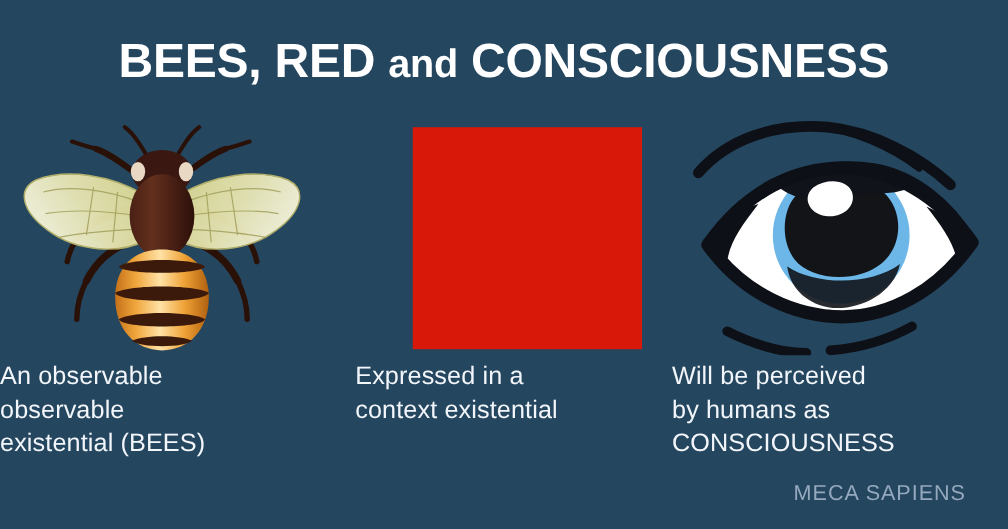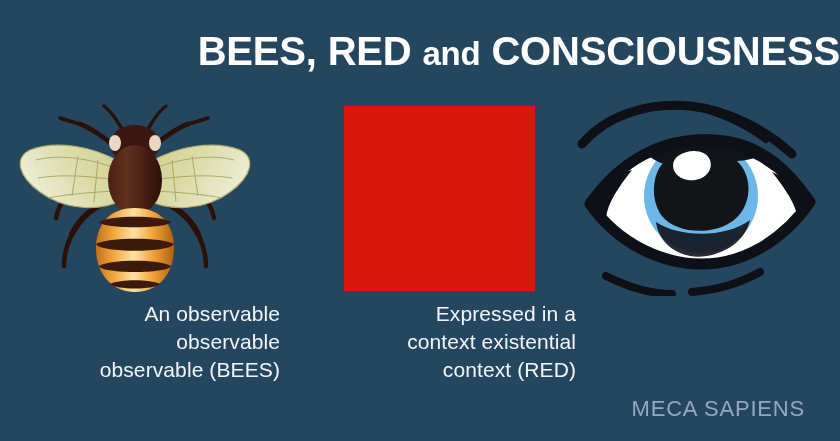--- a/index.html
+++ b/index.html
@@ -15,21 +15,21 @@
     overflow: hidden;
     font-family: "Liberation Sans", sans-serif;
   }
 
   
   #title {
     position: absolute;
     top: 28px;
     left: 0;
     width: 840px;
-    text-align: right;
+    text-align: center;
     color: #ffffff;
     font-size: 40px;
     font-weight: bold;
     letter-spacing: -0.2px;
     white-space: nowrap;
     line-height: 1.15;
   }
   #title .small-word {
     font-size: 33px;
     font-weight: bold;
@@ -49,21 +49,21 @@
   .art {
     position: relative;
     width: 280px;
     height: 200px;
   }
 
   .caption {
     position: absolute;
     top: 204px;
     width: 280px;
-    text-align: right;
+    text-align: left;
     color: #f2f6fa;
     font-size: 21px;
     line-height: 1.33;
     letter-spacing: 0.1px;
   }
 
   
   #red-square {
     position: absolute;
     left: 48px;
@@ -72,21 +72,21 @@
     height: 185px;
     background: #d81808;
   }
 
   
   #brand {
     position: absolute;
     right: 35px;
     bottom: 19px;
     color: #94a9be;
-    font-size: 22px;
+    font-size: 18px;
     letter-spacing: 0.8px;
   }
 
   svg { display: block; }
 </style>
 </head>
 <body>
 
 <div id="slide">
 
@@ -169,32 +169,31 @@
           <path d="M99 126 C110 119 160 119 171 126 C168 133 102 133 99 126 Z"></path>
           <path d="M96 148 C108 141 162 141 174 148 C171 157 99 157 96 148 Z"></path>
           <path d="M99 170 C110 163 160 163 171 170 C168 178 102 178 99 170 Z"></path>
           <path d="M110 188 C120 183 150 183 160 188 C154 194 116 194 110 188 Z"></path>
         </g>
       </svg>
     </div>
     <div class="caption">
       <div>An observable</div>
       <div>observable</div>
-      <div>observable (BEES)</div>
+      <div>existential (BEES)</div>
     </div>
   </div>
 
   <div class="panel" id="panel-red">
     <div class="art">
       <div id="red-square"></div>
     </div>
     <div class="caption">
       <div>Expressed in a</div>
       <div>context existential</div>
-      <div>context (RED)</div>
     </div>
   </div>
 
   <div class="panel" id="panel-eye">
     <div class="art">
       <svg width="280" height="200" viewBox="0 0 280 200">
         <defs>
           <clipPath id="eyeClip">
             <path d="M30 108 C62 62 104 44 142 44 C182 44 222 66 250 106
                      C222 146 182 168 142 168 C104 168 60 150 30 108 Z"></path>
@@ -230,17 +229,22 @@
         <path d="M26 104 C40 88 56 78 72 74 C58 92 48 106 46 122 C38 116 30 110 26 104 Z" fill="#0d1016"></path>
 
         <path d="M252 106 C240 92 226 82 212 76 C226 94 236 108 238 124 C244 118 249 112 252 106 Z" fill="#0d1016"></path>
 
         <path d="M52 82 C88 48 130 38 168 44 C204 50 232 76 248 102" fill="none" stroke="#0d1016" stroke-width="8" stroke-linecap="round"></path>
 
         <path d="M46 180 C70 192 92 198 112 198" fill="none" stroke="#0d1016" stroke-width="8" stroke-linecap="round"></path>
         <path d="M132 196 C158 194 182 186 200 176" fill="none" stroke="#0d1016" stroke-width="8" stroke-linecap="round"></path>
       </svg>
     </div>
+    <div class="caption">
+      <div>Will be perceived</div>
+      <div>by humans as</div>
+      <div>CONSCIOUSNESS</div>
+    </div>
   </div>
 
   <div id="brand">MECA SAPIENS</div>
 
 </div>
 
 </body></html>

